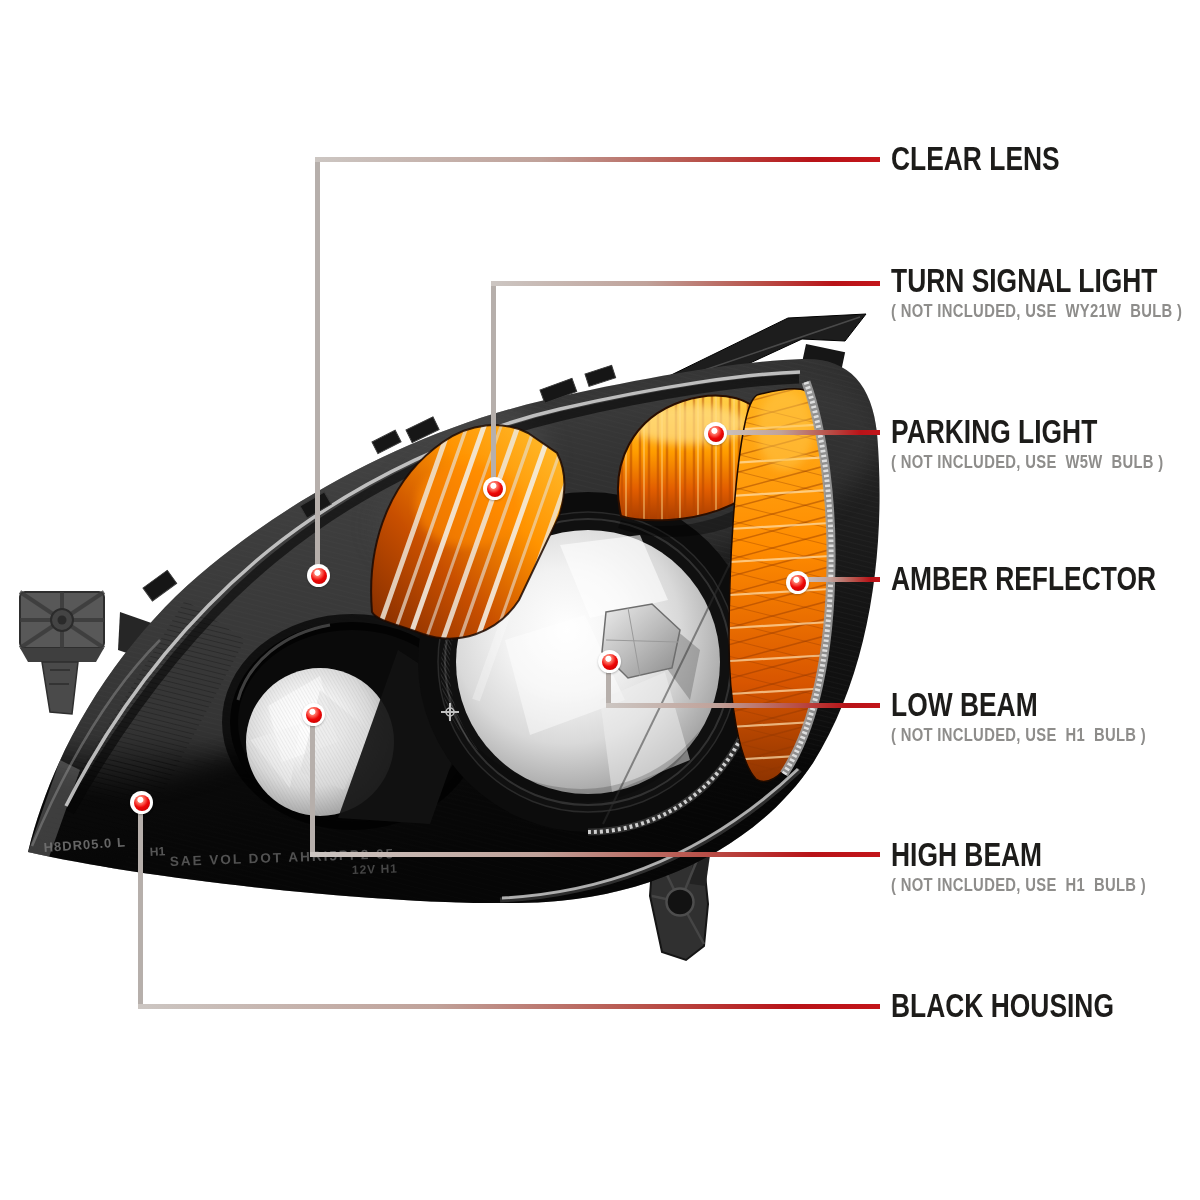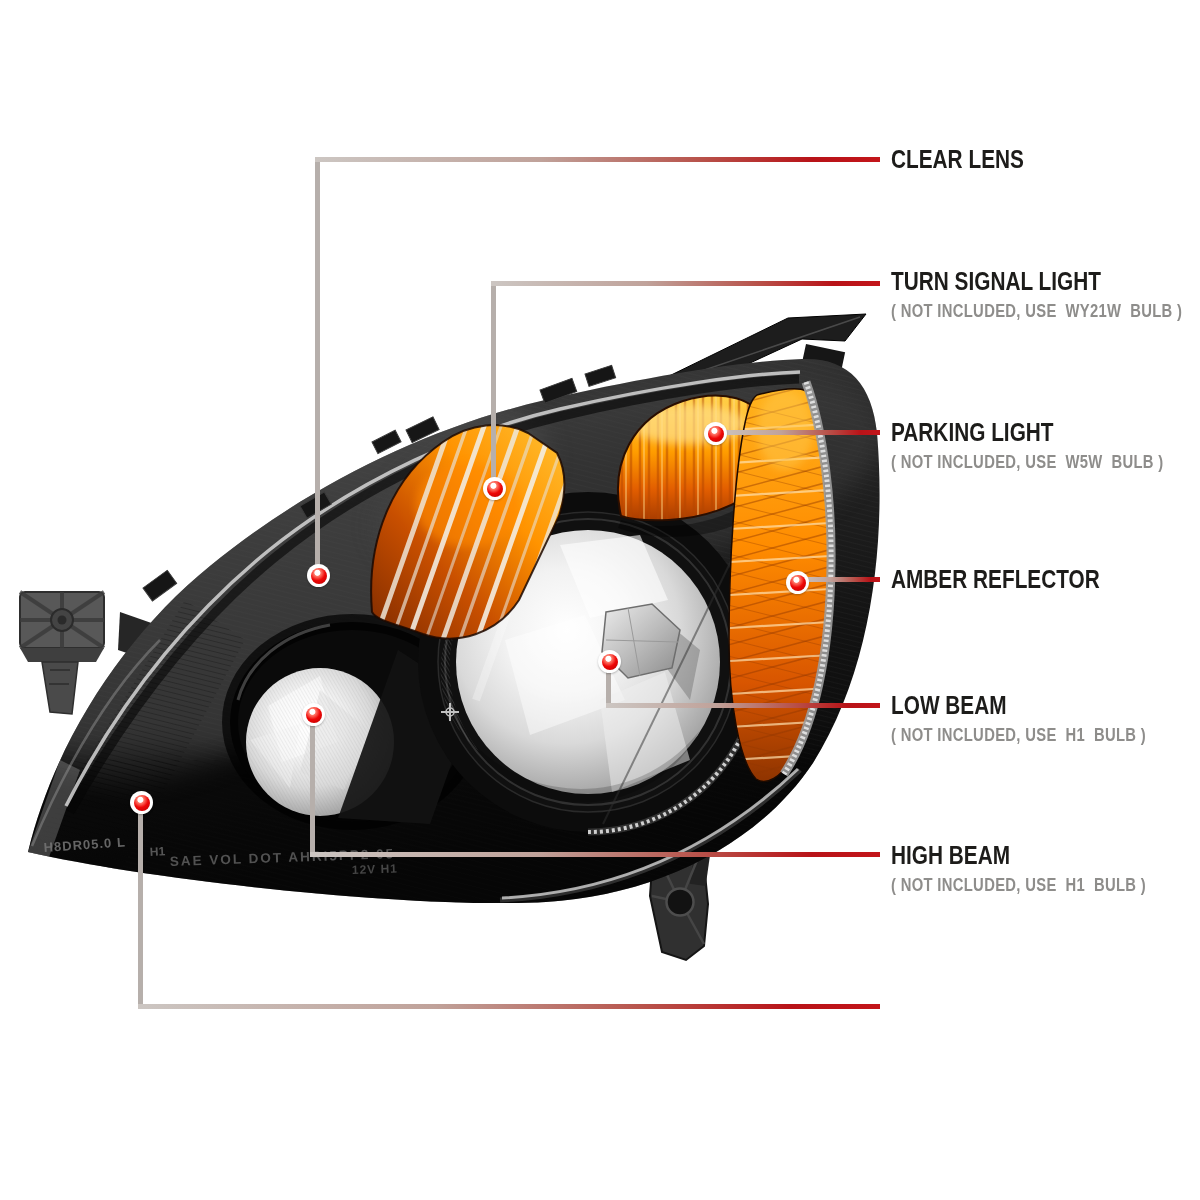--- a/index.html
+++ b/index.html
@@ -7,21 +7,21 @@
          font-family:"Liberation Sans","DejaVu Sans",sans-serif;}
   .art{position:absolute;left:0;top:0;z-index:1;}
   .seg{position:absolute;z-index:2;}
   .seg.v{width:5px;background:#b6afab;}
   .seg.h{height:5px;background:linear-gradient(90deg,#ccc6c2 0%,#c0a29a 40%,#b8534b 68%,#b81318 88%,#c3151a 100%);}
   .dot{position:absolute;width:23px;height:23px;border-radius:50%;background:#ffffff;z-index:3;
        box-shadow:0 1px 2px rgba(0,0,0,.25);}
   .dot::after{content:"";position:absolute;left:3.5px;top:3.5px;width:16px;height:16px;border-radius:50%;
        background:radial-gradient(circle at 40% 30%, #ffffff 0 2.6px, #ff7a6a 3.4px, #ee0707 52%, #b40000 100%);}
   .callout{position:absolute;left:891px;z-index:4;}
-  .c-title{font-size:26px;line-height:34px;font-weight:700;color:#1d1c1a;white-space:nowrap;}
+  .c-title{font-size:33px;line-height:34px;font-weight:700;color:#1d1c1a;white-space:nowrap;}
   .c-sub{font-size:18.5px;line-height:26px;font-weight:700;color:#8e8d8b;letter-spacing:.4px;white-space:nowrap;}
   .cond{display:inline-block;transform:scaleX(.8);transform-origin:0 50%;white-space:nowrap;}
   .eng{font-family:"Liberation Sans","DejaVu Sans",sans-serif;font-weight:700;}
 </style>
 </head>
 <body>
 
 <div class="stage">
 
   <svg class="art" width="1200" height="1200" viewBox="0 0 1200 1200" aria-hidden="true">
@@ -364,14 +364,17 @@
   <div class="callout" style="top:688px;">
     <div class="c-title"><span class="cond">LOW BEAM</span></div>
     <div class="c-sub"><span class="cond">( NOT INCLUDED, USE &nbsp;H1&nbsp; BULB )</span></div>
   </div>
 
   <div class="callout" style="top:838px;">
     <div class="c-title"><span class="cond">HIGH BEAM</span></div>
     <div class="c-sub"><span class="cond">( NOT INCLUDED, USE &nbsp;H1&nbsp; BULB )</span></div>
   </div>
 
+  <div class="callout" style="top:989px;">
+    <div class="c-title"><span class="cond">BLACK HOUSING</span></div>
+  </div>
 
 </div>
 
 </body></html>

